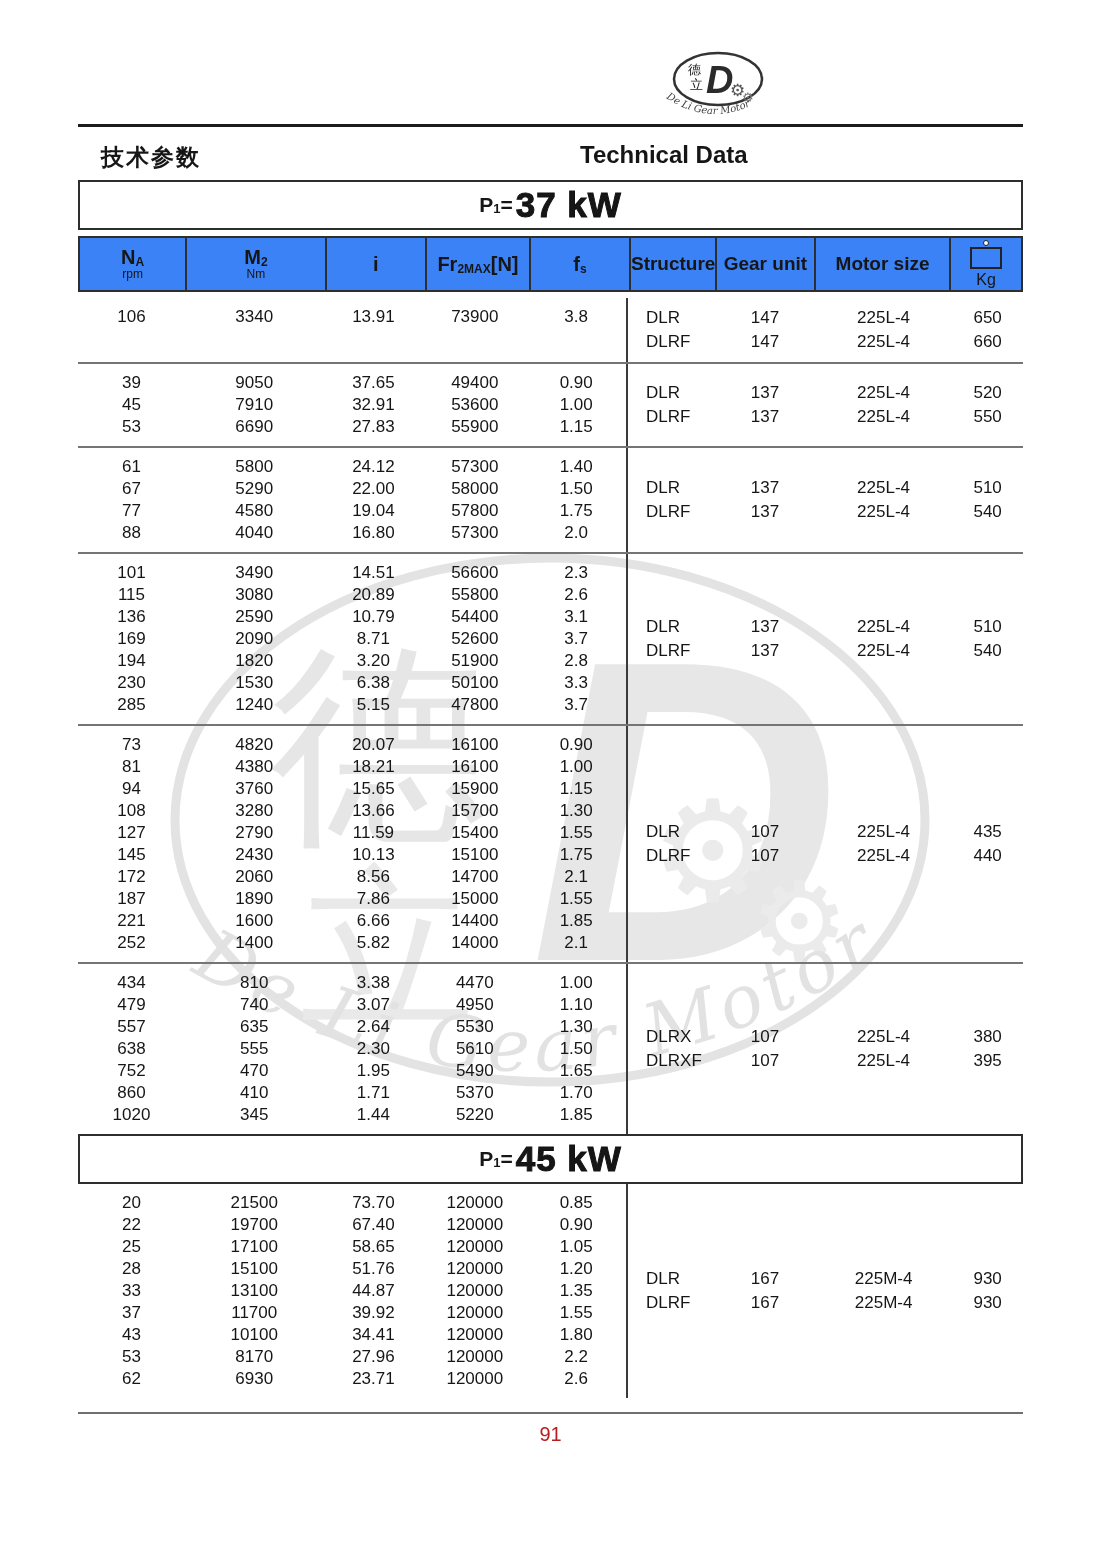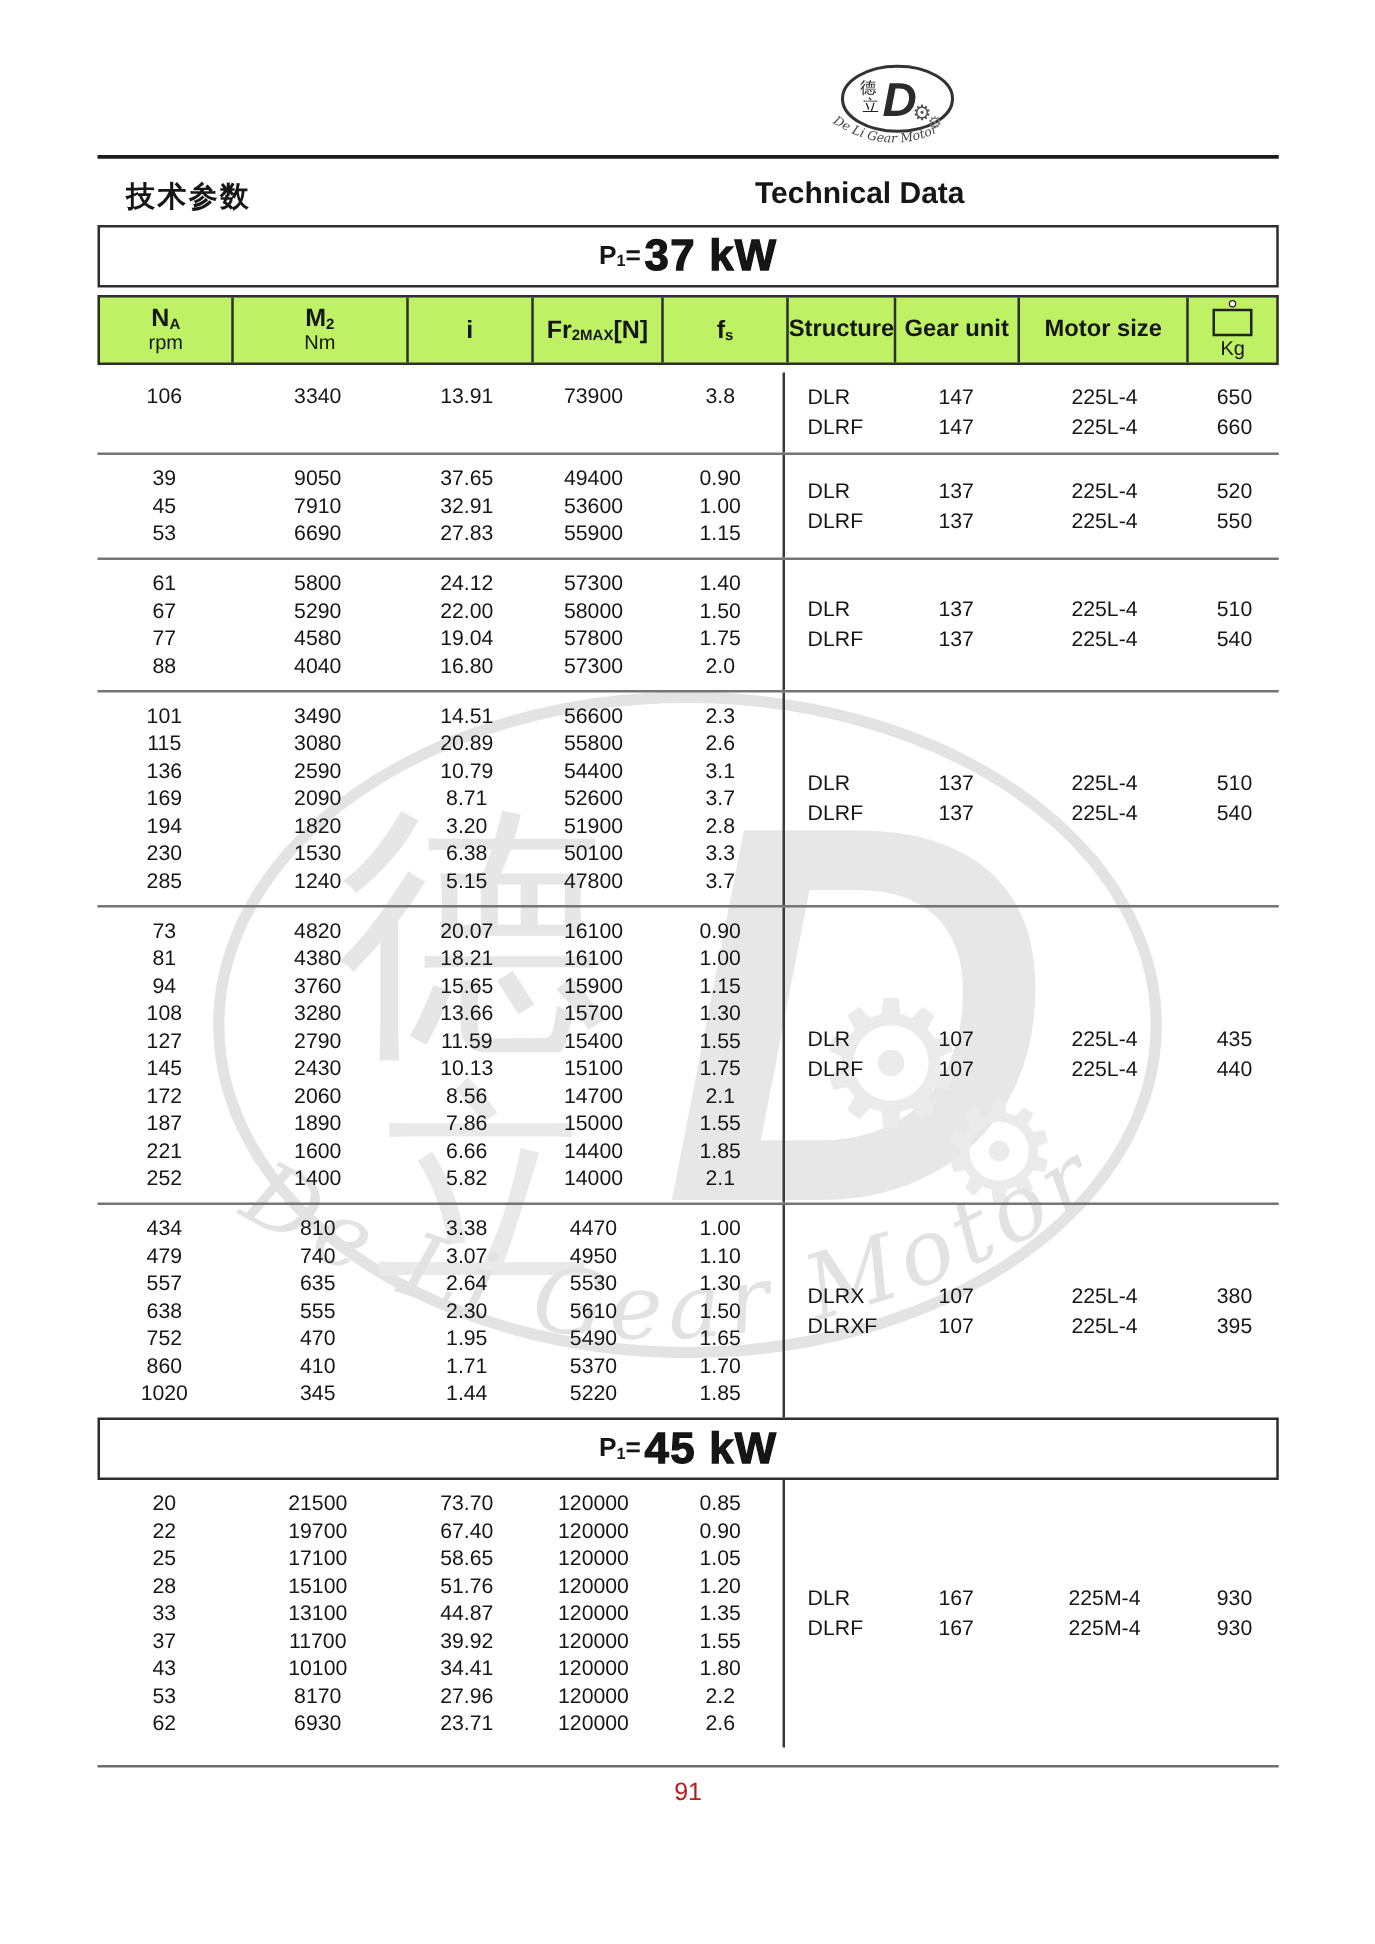--- a/index.html
+++ b/index.html
@@ -4,36 +4,36 @@
 <style>
   html,body{margin:0;padding:0;background:#fff;}
   body{width:1100px;height:1555px;position:relative;font-family:"Liberation Sans",sans-serif;color:#161616;overflow:hidden;}
   .content{position:absolute;left:78px;top:0;width:945px;z-index:2;}
   
   .logo-row{position:absolute;top:50px;left:662px;width:283px;display:flex;align-items:center;}
   .brand{font-family:"DejaVu Serif",serif;font-weight:bold;font-size:42px;letter-spacing:12px;white-space:nowrap;color:#111;}
   .toprule{position:absolute;top:124px;left:0;width:945px;height:3px;background:#1c1c1c;}
   .titles-row{position:absolute;top:138px;left:0;width:945px;height:36px;}
   .title-cn{position:absolute;left:0;top:4px;font-size:23px;font-weight:bold;letter-spacing:2px;margin-left:23px;}
-  .title-en{position:absolute;left:502px;top:3px;font-size:24px;font-weight:bold;margin-left:24px;}
+  .title-en{position:absolute;left:502px;top:3px;font-size:24px;font-weight:bold;}
   
   .powerbox{border:2px solid #2e2e2e;height:46px;display:flex;align-items:center;justify-content:center;background:#fff;}
   #powerbox37{position:absolute;top:180px;left:0;width:945px;box-sizing:border-box;height:50px;}
   .p-small{font-size:21px;font-weight:bold;}
   .p-sub{font-size:13px;font-weight:bold;position:relative;bottom:-3px;}
   .p-power{font-size:35px;font-weight:bold;letter-spacing:1px;margin-left:3px;-webkit-text-stroke:1px #111;}
   
-  .headbox{position:absolute;top:236px;left:0;width:945px;height:56px;border:2px solid #2e2e2e;box-sizing:border-box;display:flex;background:#bef264;}
+  .headbox{position:absolute;top:236px;left:0;width:945px;height:56px;border:2px solid #2e2e2e;box-sizing:border-box;display:flex;background:#3b82f6;}
   .hcell{border-right:2px solid #2e2e2e;box-sizing:border-box;display:flex;flex-direction:column;align-items:center;justify-content:center;line-height:1.12;}
   .hcell:last-child{border-right:none;}
   .h-na{width:11.4%}.h-m2{width:14.8%}.h-i{width:10.7%}.h-fr{width:11.0%}.h-fs{width:10.7%}
   .h-st{width:9.1%}.h-gu{width:10.5%}.h-ms{width:14.4%}.h-kg{width:7.4%}
   .hsym{font-size:20px;font-weight:bold;}
   .hsub{font-size:12px;font-weight:bold;position:relative;bottom:-2px;}
-  .hunit{font-size:16px;}
+  .hunit{font-size:12px;}
   .hlabel{font-size:19px;font-weight:bold;white-space:nowrap;}
   .kg-icon{width:28px;height:18px;border:2px solid #222;position:relative;margin-top:7px;}
   .kg-icon::before{content:'';position:absolute;top:-9px;left:50%;transform:translateX(-50%);width:4px;height:4px;border:1.5px solid #222;border-radius:50%;background:#fff;}
   .kg-unit{font-size:16px;margin-top:2px;}
   
   .databody{position:absolute;top:298px;left:0;width:945px;}
   .group{display:flex;border-bottom:2px solid #757575;}
   .group.last{border-bottom:none;}
   .gleft{width:58%;padding:8px 0;display:flex;flex-direction:column;box-sizing:border-box;}
   .gright{width:42%;border-left:2px solid #3a3a3a;padding:8px 0;display:flex;flex-direction:column;justify-content:center;box-sizing:border-box;}

